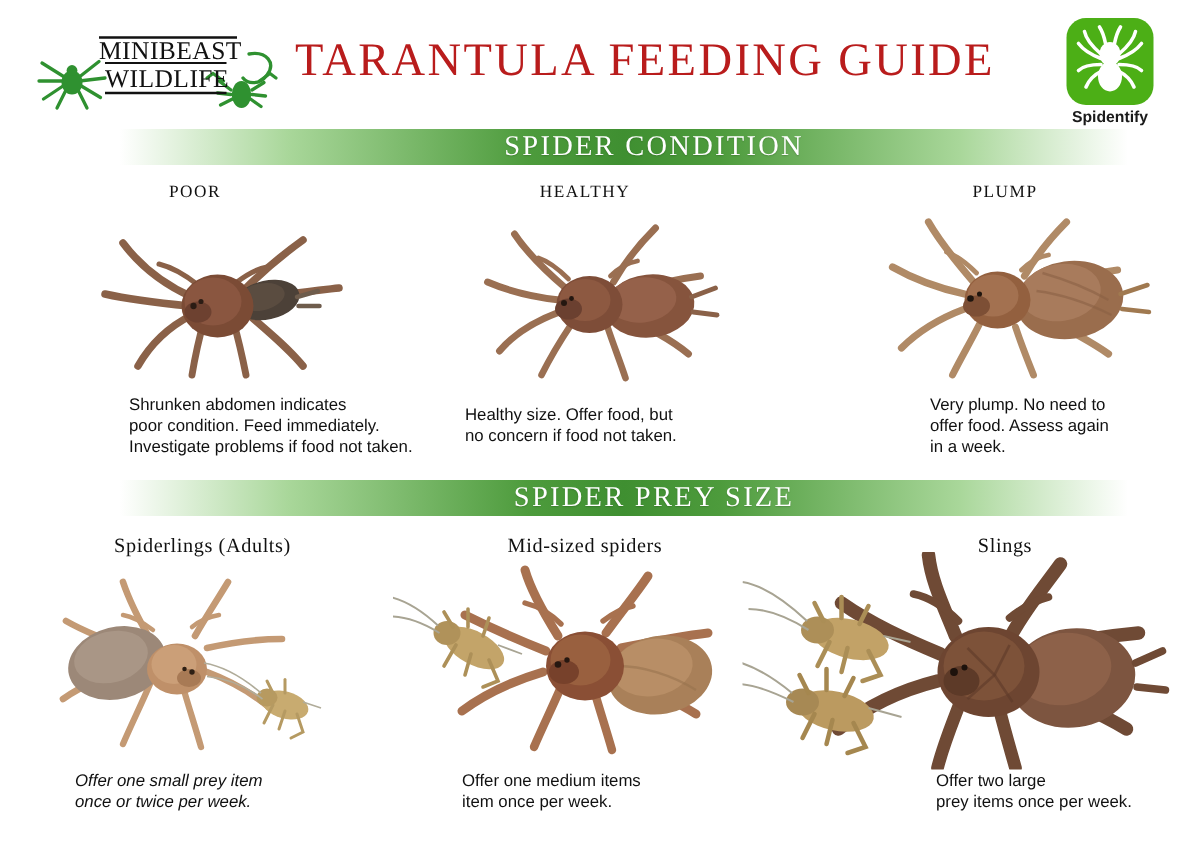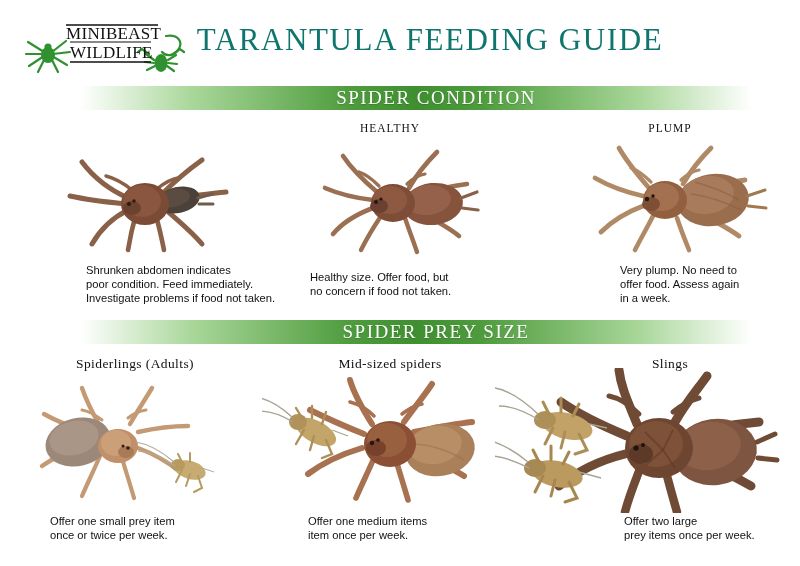--- a/index.html
+++ b/index.html
@@ -24,21 +24,21 @@
     position: absolute; left: 18px; top: 14px;
     width: 180px; height: 62px;
   }
   .main-title {
     position: absolute; left: 190px; top: 22px;
     width: 480px;
     text-align: center;
     font-family: "Liberation Serif", serif;
     font-size: 31px;
     letter-spacing: 1.6px;
-    color: #0f766e;
+    color: #b91c1c;
     white-space: nowrap;
   }
   .spidentify {
     position: absolute; left: 700px; top: 12px;
     width: 80px; text-align: center;
   }
   .spidentify-tile {
     width: 58px; height: 58px; margin: 0 auto;
     background: #4caf16;
     border-radius: 13px;
@@ -137,26 +137,48 @@
         <text x="48" y="25" font-family="Liberation Serif, serif" font-size="17" letter-spacing="0.3" fill="#111111">MINIBEAST</text>
         <text x="52" y="44" font-family="Liberation Serif, serif" font-size="17" letter-spacing="0.3" fill="#111111">WILDLIFE</text>
         <line x1="48" y1="11" x2="140" y2="11" stroke="#111111" stroke-width="1.6"></line>
         <line x1="52" y1="28" x2="133" y2="28" stroke="#111111" stroke-width="1.2"></line>
         <line x1="52" y1="48" x2="133" y2="48" stroke="#111111" stroke-width="1.6"></line>
       </svg>
     </div>
 
     <div class="main-title">TARANTULA FEEDING GUIDE</div>
 
+    <div class="spidentify">
+      <div class="spidentify-tile">
+        <svg width="58" height="58" viewBox="0 0 58 58">
+          <g stroke="#ffffff" stroke-width="2.4" fill="none" stroke-linecap="round">
+            <path d="M23 24 C16 18 13 14 12 9"></path>
+            <path d="M23 27 C15 24 11 21 8 17"></path>
+            <path d="M23 31 C15 31 11 32 8 35"></path>
+            <path d="M24 35 C18 38 15 41 13 46"></path>
+            <path d="M35 24 C42 18 45 14 46 9"></path>
+            <path d="M35 27 C43 24 47 21 50 17"></path>
+            <path d="M35 31 C43 31 47 32 50 35"></path>
+            <path d="M34 35 C40 38 43 41 45 46"></path>
+            <path d="M26 17 C25 12 24 9 22 6"></path>
+            <path d="M32 17 C33 12 34 9 36 6"></path>
+          </g>
+          <ellipse cx="29" cy="24" rx="7" ry="8" fill="#ffffff"></ellipse>
+          <ellipse cx="29" cy="39" rx="8" ry="10" fill="#ffffff"></ellipse>
+        </svg>
+      </div>
+      <div class="spidentify-label">Spidentify</div>
+    </div>
   </div>
 
   <div class="banner" id="banner-condition">
     <span class="banner-text">SPIDER CONDITION</span>
   </div>
 
+  <div class="col-label cond-label" style="left:40px; top:122px; width:180px;">POOR</div>
   <div class="col-label cond-label" style="left:300px; top:122px; width:180px;">HEALTHY</div>
   <div class="col-label cond-label" style="left:580px; top:122px; width:180px;">PLUMP</div>
 
   <div class="art" style="left:50px; top:138px;">
     <svg width="215" height="118" viewBox="0 0 215 118">
       <g stroke="#8a6148" fill="none" stroke-linecap="round">
         <path d="M78 60 C60 52 44 40 32 24" stroke-width="5"></path>
         <path d="M76 66 C56 64 38 62 20 58" stroke-width="5"></path>
         <path d="M78 72 C62 80 50 92 42 106" stroke-width="5"></path>
         <path d="M86 76 C82 90 80 100 78 112" stroke-width="4.6"></path>
@@ -395,20 +417,20 @@
           <path d="M60 30 L68 46 L56 50"></path>
           <path d="M30 10 L24 -2"></path>
             <path d="M42 8 L42 -6"></path>
           <path d="M54 12 L60 0"></path>
         </g>
         <path d="M70 20 L92 26" stroke="#a8a493" stroke-width="1.3" fill="none"></path>
       </g>
     </svg>
   </div>
 
-  <div class="caption" style="left:50px; top:514px; width:215px;">Offer one small prey item
+  <div class="caption" style="left:50px; top:514px; width:215px;font-style:italic;">Offer one small prey item
 once or twice per week.</div>
   <div class="caption" style="left:308px; top:514px; width:215px;">Offer one medium items
 item once per week.</div>
   <div class="caption" style="left:624px; top:514px; width:180px;">Offer two large
 prey items once per week.</div>
 
 </div>
 
 </body></html>

